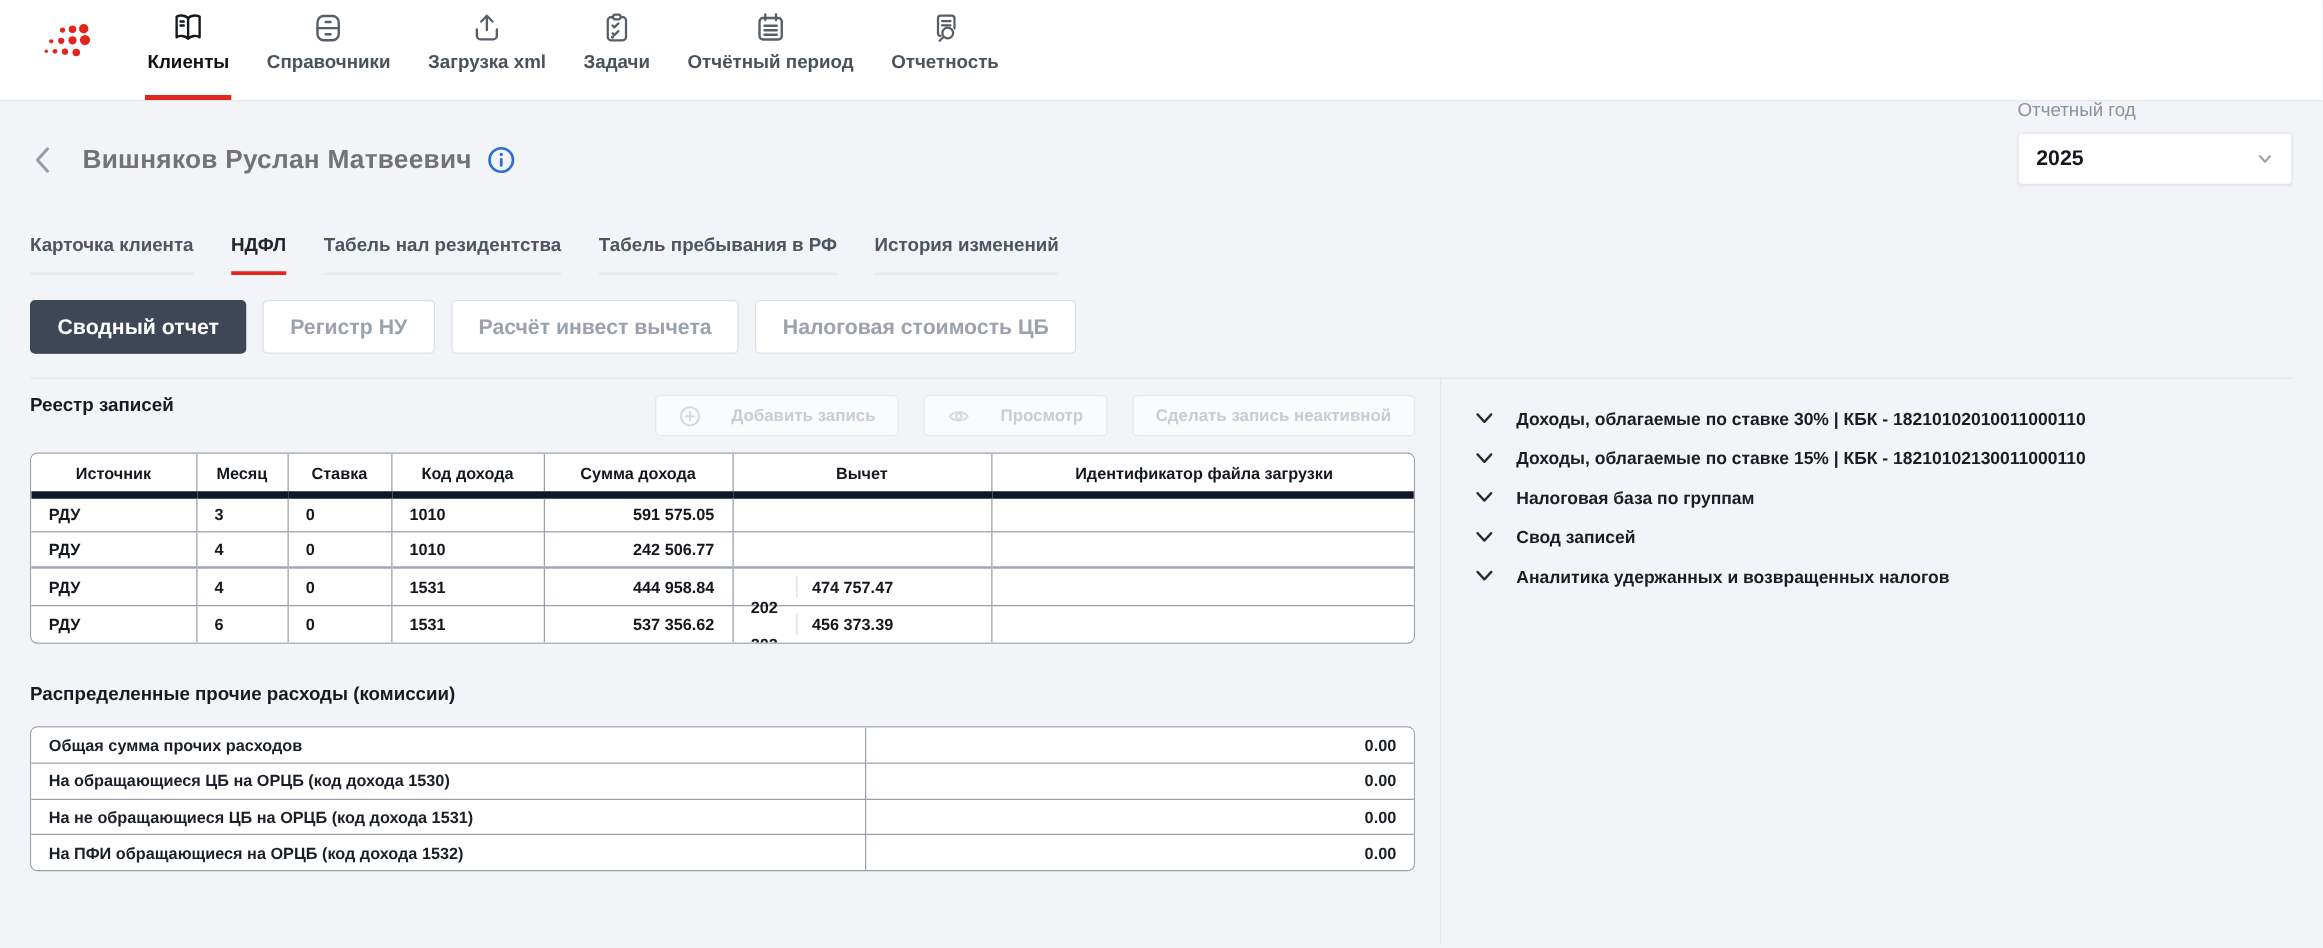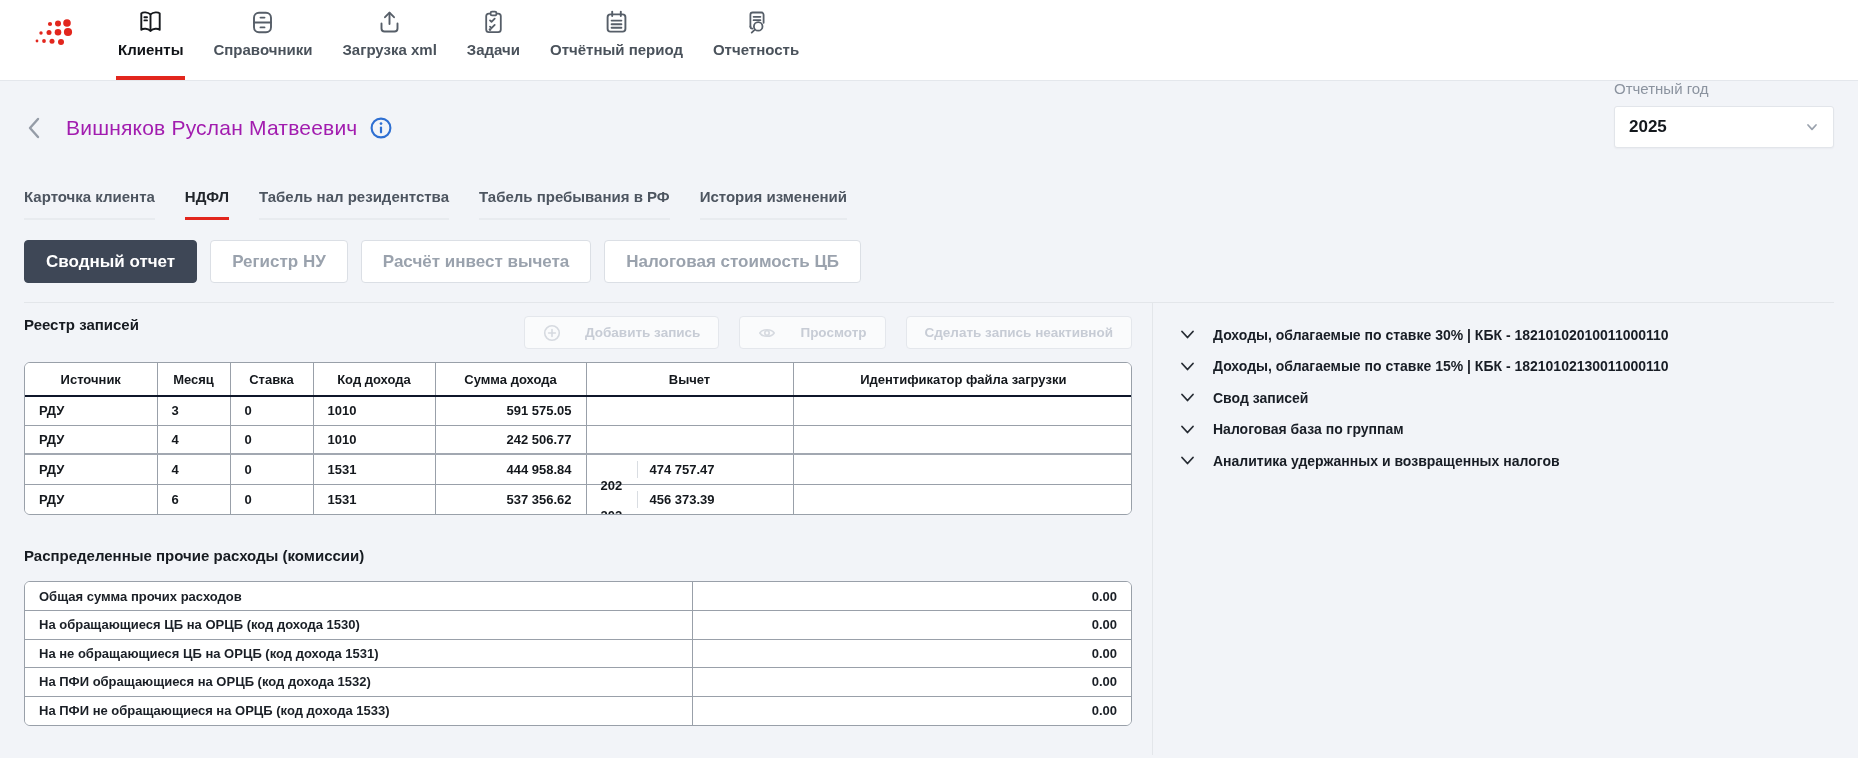--- a/index.html
+++ b/index.html
@@ -14,21 +14,21 @@
   .nav-item:first-of-type { margin-left:38px; }
   .nav-item .nico { width:27px; height:27px; color:#565e68; }
   .nav-item .nlabel { font-size:15px; font-weight:700; color:#4a525b; white-space:nowrap; line-height:18px; }
   .nav-item.active .nico { color:#15181c; }
   .nav-item.active .nlabel { color:#101317; }
   .nav-item.active::after { content:""; position:absolute; left:0; right:0; bottom:0; height:4px; background:#e2261d; }
 
   
   .page-head { display:flex; align-items:center; margin:28px 24px 0 24px; height:40px; }
   .back-btn { width:22px; height:24px; color:#959ca7; cursor:pointer; flex:0 0 auto; margin-right:20px; }
-  .page-title { font-size:21px; font-weight:400; color:#a21caf; letter-spacing:.2px; }
+  .page-title { font-size:21px; font-weight:700; color:#737373; letter-spacing:.2px; }
   .info-ic { width:24px; height:24px; margin-left:12px; color:#2e6fd2; cursor:pointer; }
 
   .year-box { position:absolute; top:80px; right:24px; width:220px; }
   .year-label { font-size:15px; color:#8b939f; }
   .year-select { margin-top:9px; height:42px; background:#fff; border:1px solid #e2e5ea; border-radius:3px; display:flex; align-items:center; padding:0 14px; box-shadow:0 1px 2px rgba(16,24,40,.04); cursor:pointer; }
   .year-value { font-size:17px; font-weight:700; }
   .year-select .chev { margin-left:auto; width:14px; height:14px; color:#9aa2ad; }
 
   
   .tabs { display:flex; gap:30px; margin:40px 24px 0 24px; }
@@ -50,21 +50,21 @@
 
   .registry-head { display:flex; align-items:flex-start; margin-top:13px; }
   .sec-title { font-size:15px; font-weight:700; color:#171b21; }
   .reg-actions { margin-left:auto; display:flex; gap:20px; }
   .ghost-btn { height:33px; border:1px solid #e4e7ec; border-radius:4px; background:rgba(255,255,255,.6); color:#c7ccd5; font-size:13.5px; font-weight:700; display:inline-flex; align-items:center; gap:24px; padding:0 18px; font-family:inherit; cursor:default; white-space:nowrap; }
   .ghost-btn .gic { width:18px; height:18px; color:#d6dae0; }
 
   
   .tbl-wrap { border:1px solid #99a0a9; border-radius:6px; background:#fff; overflow:hidden; margin-top:13px; }
   table { width:100%; border-collapse:collapse; table-layout:fixed; }
-  .tbl1 th { height:33px; font-size:13px; font-weight:700; color:#14181d; text-align:center; border-right:1px solid #99a0a9; border-bottom:2px solid #0f172a; background:#fff; }
+  .tbl1 th { height:33px; font-size:13px; font-weight:700; color:#14181d; text-align:center; border-right:1px solid #99a0a9; border-bottom:6px solid #0f172a; background:#fff; }
   .tbl1 th:last-child { border-right:none; }
   .tbl1 td { height:29px; font-size:13px; font-weight:600; color:#14181d; padding-left:14px; border-right:1px solid #99a0a9; border-bottom:1px solid #99a0a9; background:#fff; }
   .tbl1 td:last-child { border-right:none; }
   .tbl1 tr:last-child td { border-bottom:none; }
   .tbl1 tr.group-sep td { border-top:2px solid #a2a8b1; }
   .tbl1 td.num { text-align:right; padding-left:0; padding-right:14px; }
   .ded-cell { display:flex; align-items:center; height:29px; }
   .ded-code { min-width:32px;margin-top:32px; }
   .ded-bar { width:1px; height:17px; background:#d9dde2; margin:0 12px 0 4px; }
 
@@ -320,24 +320,20 @@
               <td>0.00</td>
             </tr>
             <tr>
               <td>На не обращающиеся ЦБ на ОРЦБ (код дохода 1531)</td>
               <td>0.00</td>
             </tr>
             <tr>
               <td>На ПФИ обращающиеся на ОРЦБ (код дохода 1532)</td>
               <td>0.00</td>
             </tr>
-            <tr>
-              <td>На ПФИ не обращающиеся на ОРЦБ (код дохода 1533)</td>
-              <td>0.00</td>
-            </tr>
           </tbody>
         </table>
       </div>
     </div>
 
     <div class="vsep"></div>
 
     <div class="right-col">
       <div class="acc-row">
         <svg class="acc-chev" viewBox="0 0 17 17" fill="none" stroke="currentColor" stroke-width="1.8" stroke-linecap="round" stroke-linejoin="round">
@@ -348,29 +344,29 @@
       <div class="acc-row">
         <svg class="acc-chev" viewBox="0 0 17 17" fill="none" stroke="currentColor" stroke-width="1.8" stroke-linecap="round" stroke-linejoin="round">
             <path d="M3 5.5 L8.5 11.5 L14 5.5"></path>
           </svg>
         <span class="acc-label">Доходы, облагаемые по ставке 15% | КБК - 18210102130011000110</span>
       </div>
       <div class="acc-row">
         <svg class="acc-chev" viewBox="0 0 17 17" fill="none" stroke="currentColor" stroke-width="1.8" stroke-linecap="round" stroke-linejoin="round">
             <path d="M3 5.5 L8.5 11.5 L14 5.5"></path>
           </svg>
+        <span class="acc-label">Налоговая база по группам</span>
+      </div>
+      <div class="acc-row">
+        <svg class="acc-chev" viewBox="0 0 17 17" fill="none" stroke="currentColor" stroke-width="1.8" stroke-linecap="round" stroke-linejoin="round">
+            <path d="M3 5.5 L8.5 11.5 L14 5.5"></path>
+          </svg>
         <span class="acc-label">Свод записей</span>
       </div>
       <div class="acc-row">
         <svg class="acc-chev" viewBox="0 0 17 17" fill="none" stroke="currentColor" stroke-width="1.8" stroke-linecap="round" stroke-linejoin="round">
             <path d="M3 5.5 L8.5 11.5 L14 5.5"></path>
           </svg>
-        <span class="acc-label">Налоговая база по группам</span>
-      </div>
-      <div class="acc-row">
-        <svg class="acc-chev" viewBox="0 0 17 17" fill="none" stroke="currentColor" stroke-width="1.8" stroke-linecap="round" stroke-linejoin="round">
-            <path d="M3 5.5 L8.5 11.5 L14 5.5"></path>
-          </svg>
         <span class="acc-label">Аналитика удержанных и возвращенных налогов</span>
       </div>
     </div>
   </div>
 </div>
 
 </body></html>

